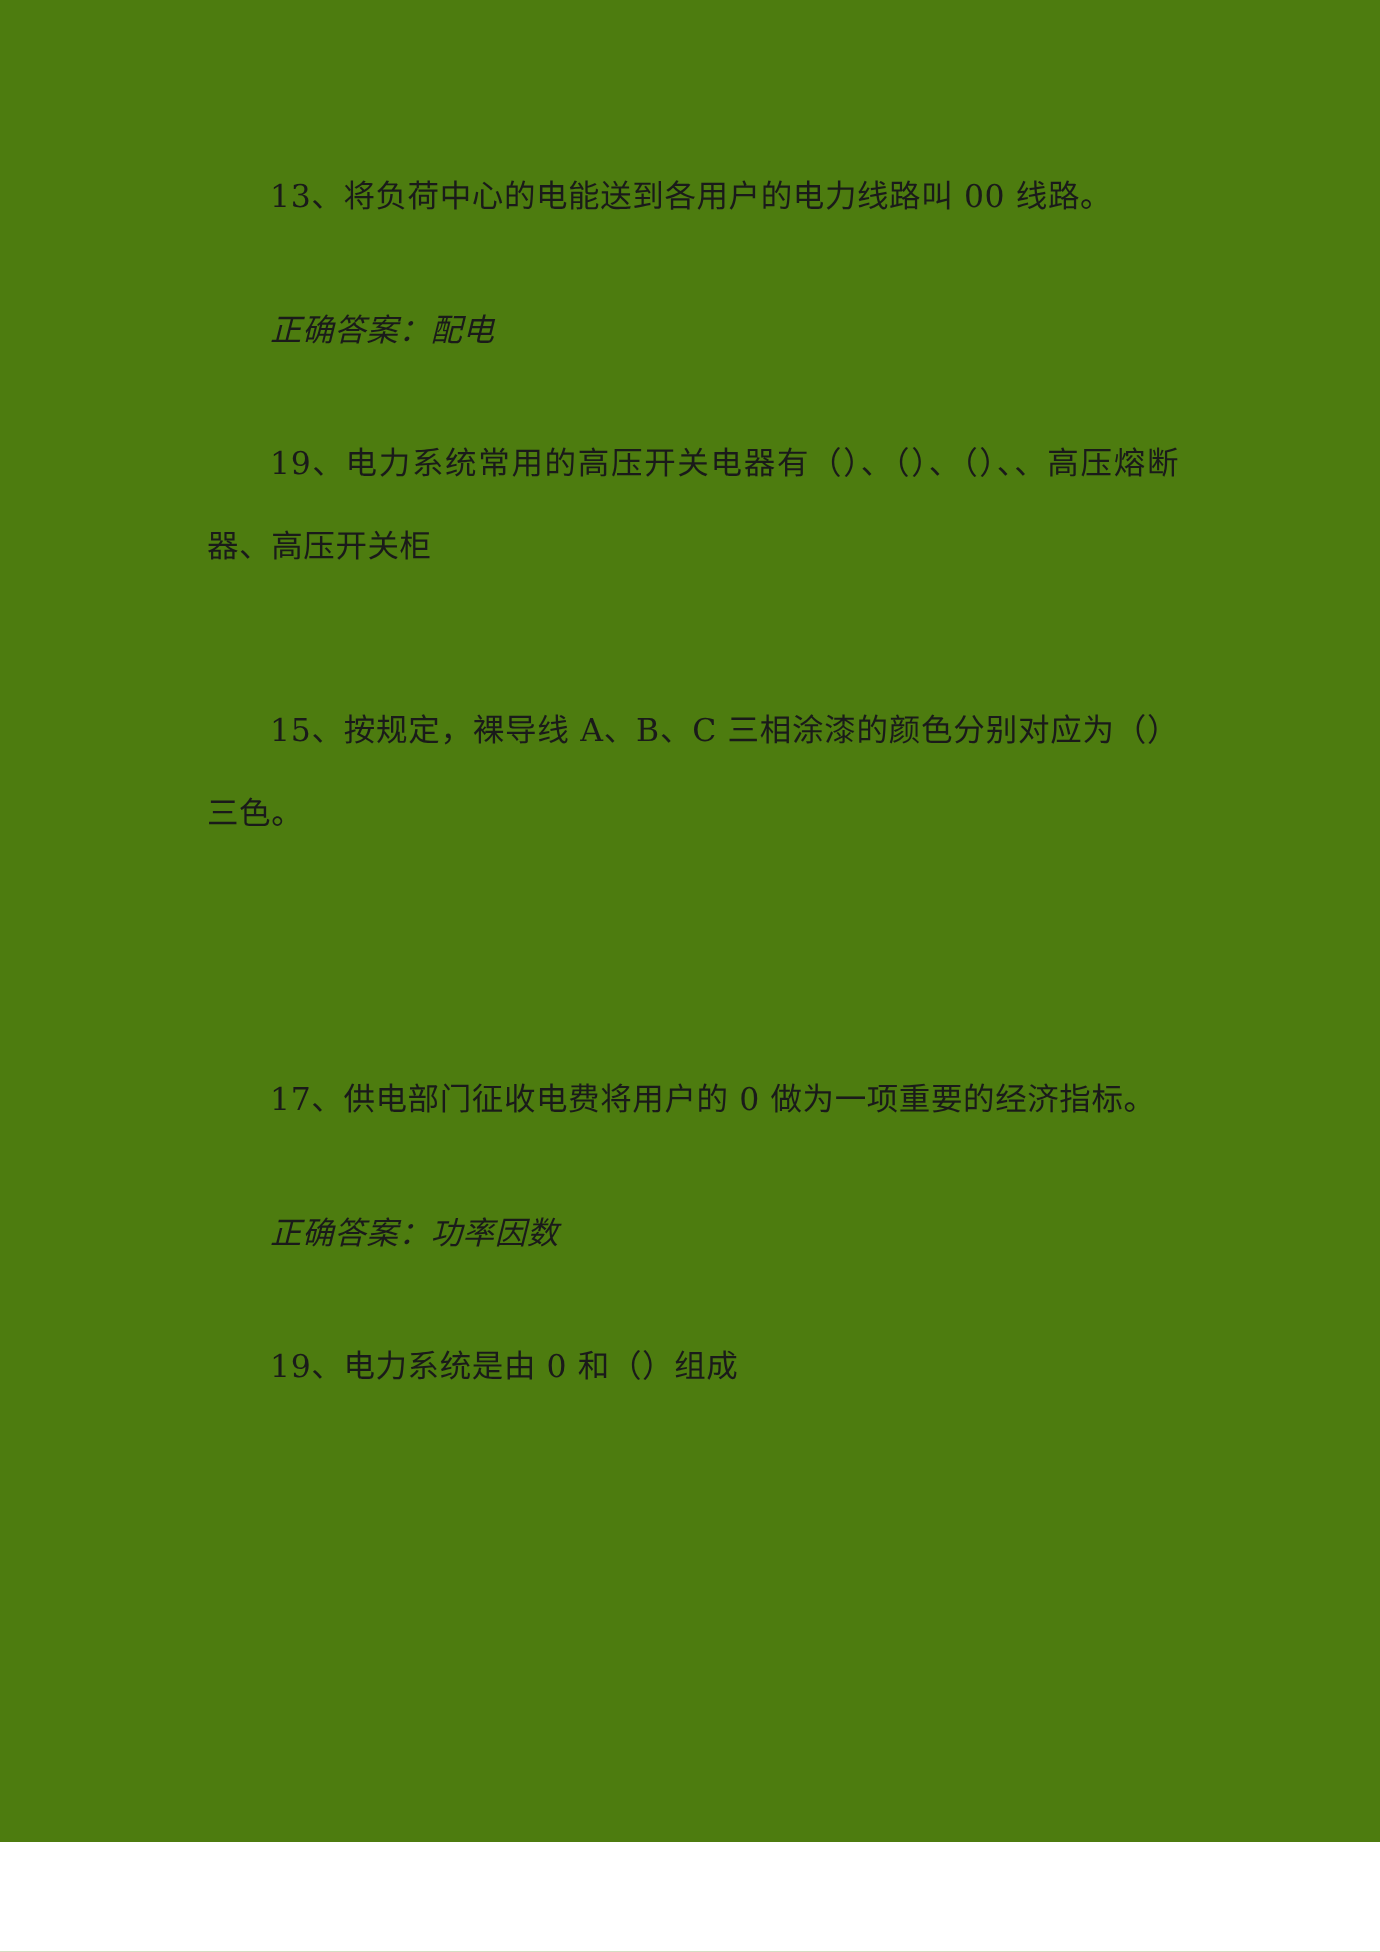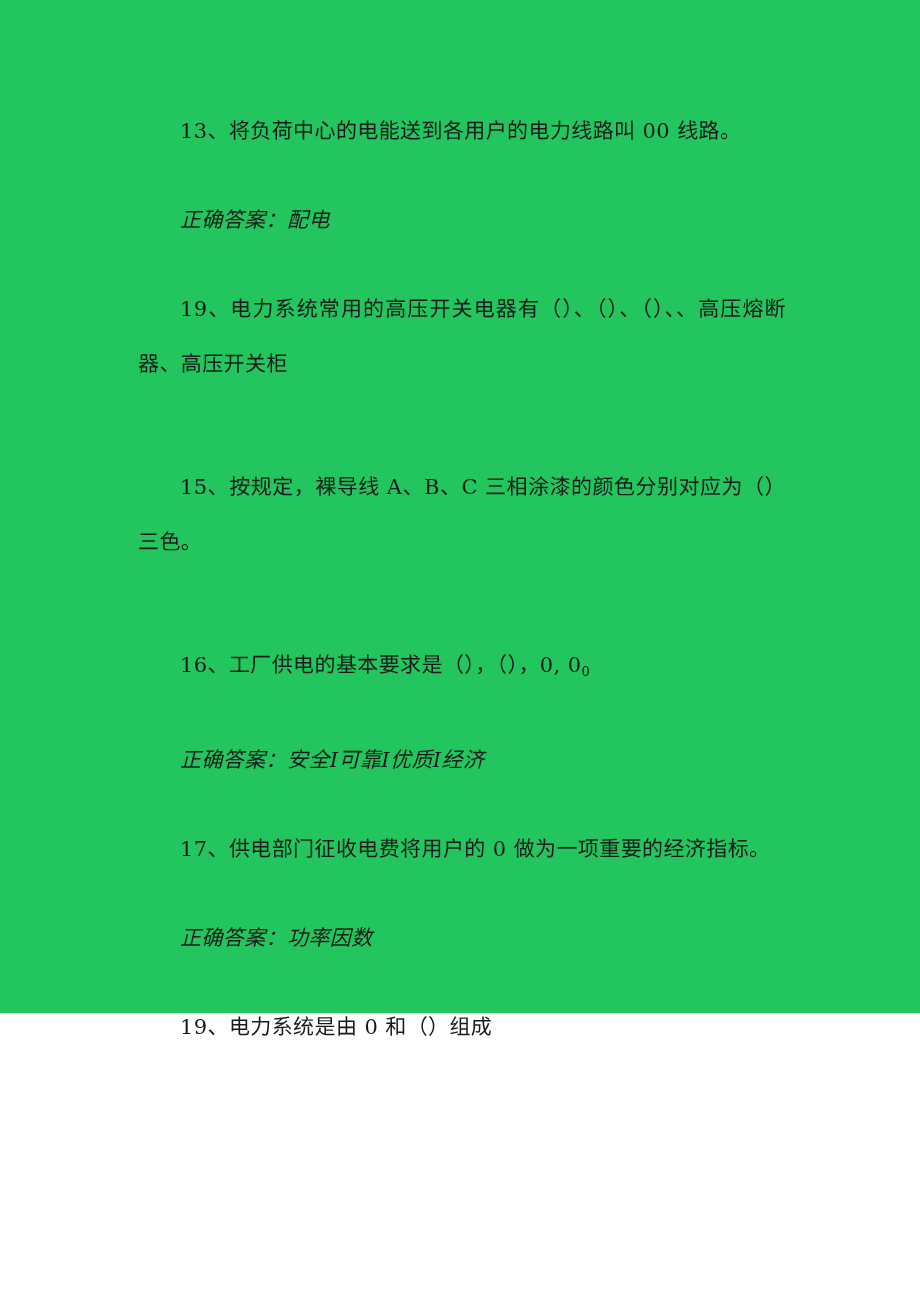--- a/index.html
+++ b/index.html
@@ -16,22 +16,22 @@
     font-family: "DejaVu Serif", "Liberation Serif", serif;
     color: #1a1a1a;
     -webkit-font-smoothing: antialiased;
   }
 
   .page {
     position: absolute;
     left: 0;
     top: 0;
     width: 920px;
-    height: 1013px;
-    background: #22c55e;
+    height: 1228px;
+    background: #4d7c0f;
   }
 
   
   .content {
     position: absolute;
     left: 138px;
     top: 104px;
     width: 648px;
   }
 
@@ -95,23 +95,21 @@
       <div class="spacer-after-answer"></div>
     </div>
 
     <div class="qa-item">
       <p class="question">15、按规定，裸导线 A、B、C 三相涂漆的颜色分别对应为（）三色。</p>
       <div class="spacer-after-question"></div>
       <div class="spacer-after-answer"></div>
     </div>
 
     <div class="qa-item">
-      <p class="question"><span>16、工厂供电的基本要求是（），（），0, 0</span><sub class="low-zero">0</sub></p>
       <div class="spacer-after-question"></div>
-      <p class="answer">正确答案：安全Ⅰ可靠Ⅰ优质Ⅰ经济</p>
       <div class="spacer-after-answer"></div>
     </div>
 
     <div class="qa-item">
       <p class="question">17、供电部门征收电费将用户的 0 做为一项重要的经济指标。</p>
       <div class="spacer-after-question"></div>
       <p class="answer">正确答案：功率因数</p>
       <div class="spacer-after-answer"></div>
     </div>
 

